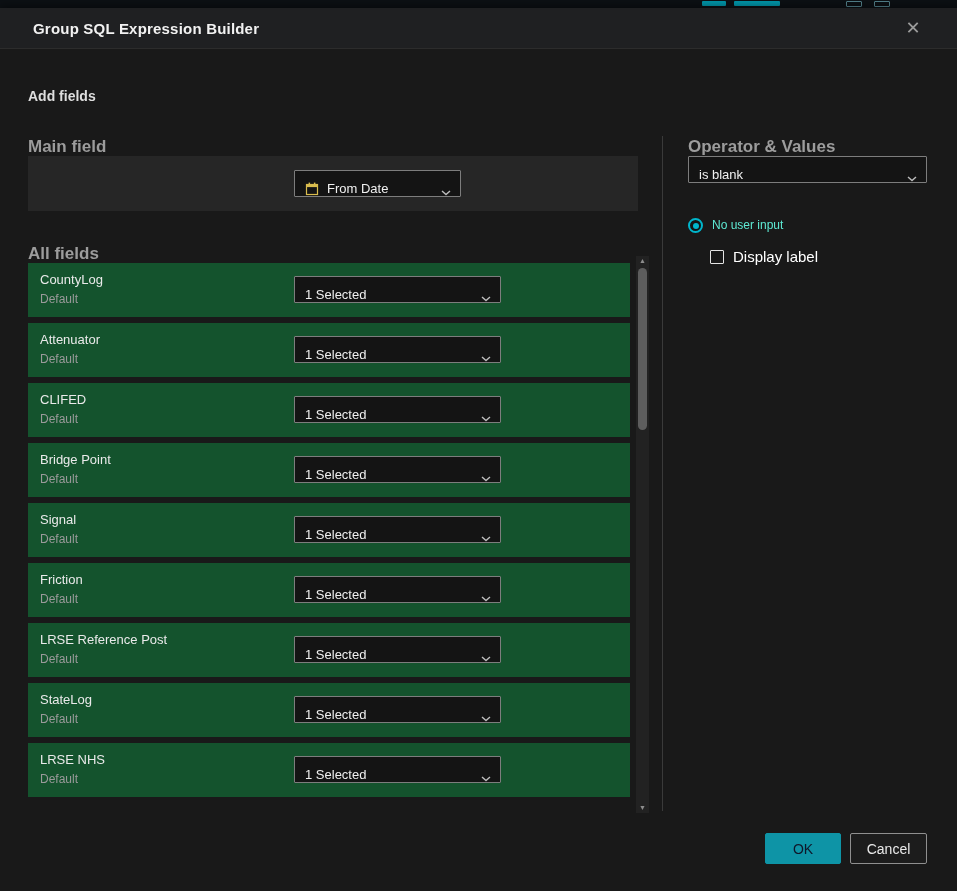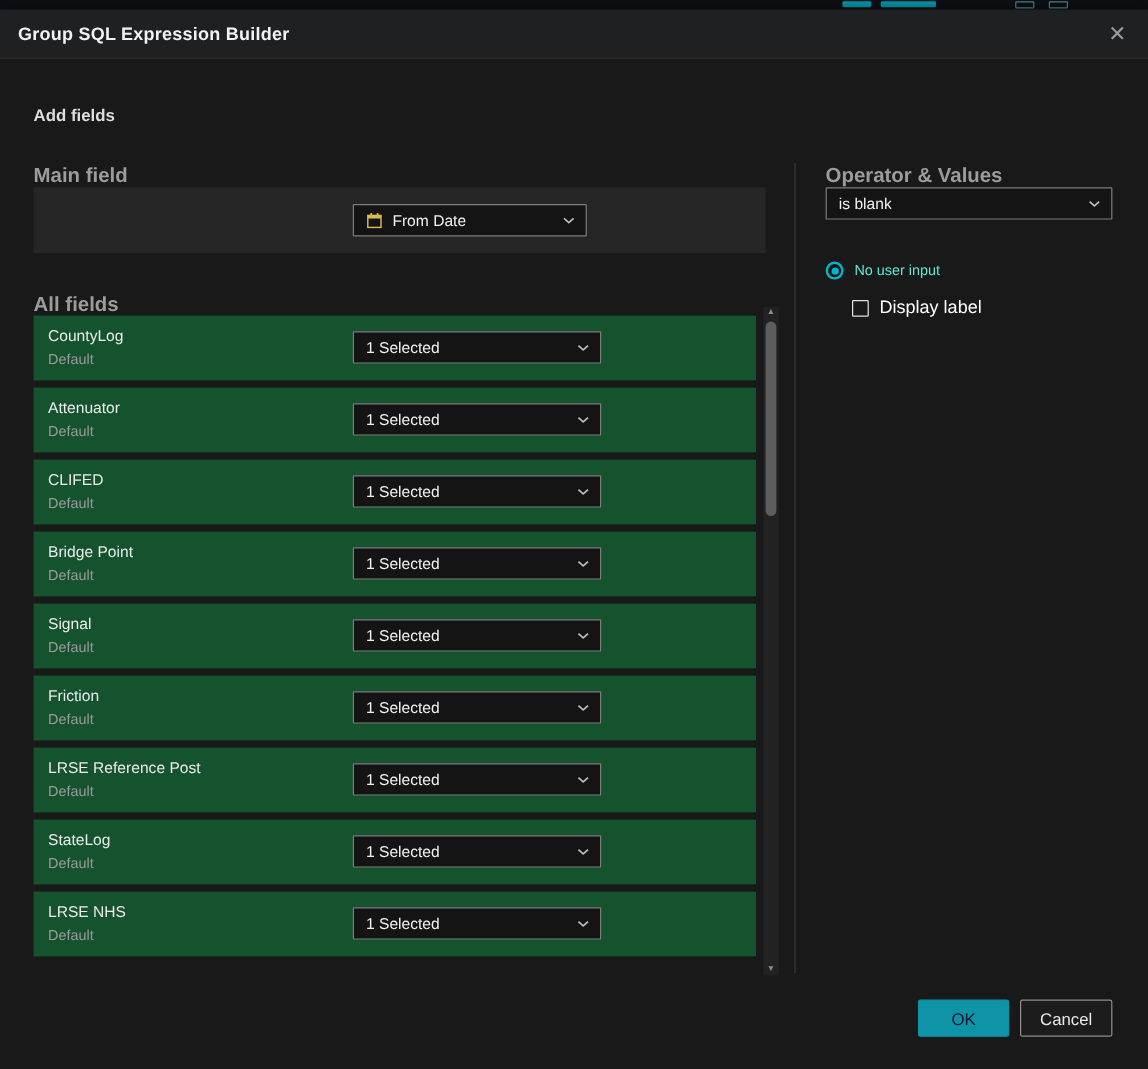--- a/index.html
+++ b/index.html
@@ -19,41 +19,41 @@
   .frag.f1{left:702px;width:24px}
   .frag.f2{left:734px;width:46px}
   .frag.box{background:transparent;border:1px solid #5b8f99;opacity:.9}
   .frag.f3{left:846px;width:16px;height:6px}
   .frag.f4{left:874px;width:16px;height:6px}
 
   
   .dialog{position:absolute;left:0;right:0;top:8px;bottom:0;background:#191919;
           box-shadow:0 0 10px rgba(0,0,0,.6)}
   .dlg-header{position:absolute;top:0;left:0;right:0;height:41px;background:#1f2022;
-              border-bottom:1px solid #2c2c2c;display:flex;align-items:center;padding:0 15px}
+              border-bottom:1px solid #2c2c2c;display:flex;align-items:center;padding:0 33px}
   .dlg-title{color:#f2f2f2;font-size:15px;font-weight:700;letter-spacing:.2px}
   .dlg-close{margin-left:auto;color:#9b9b9b;font-size:18px;line-height:1;cursor:pointer;
              width:22px;text-align:center}
 
   .section-title{position:absolute;top:80px;left:28px;font-size:14px;font-weight:700;color:#dedede}
   .lbl{position:absolute;font-size:17px;font-weight:700;color:#9c9c9c}
   .lbl-main{top:129px;left:28px}
   .lbl-all{top:236px;left:28px}
   .lbl-op{top:129px;left:688px}
 
   .panel{position:absolute;background:#262626}
   .main-panel{top:148px;left:28px;width:610px;height:55px}
 
   .select{position:absolute;height:27px;background:#141414;border:1px solid #7d7d7d;
-          color:#f0f0f0;font-size:13px;display:flex;align-items:center;
+          color:#f0f0f0;font-size:13px;display:flex;align-items:flex-end;
           padding:0 9px 0 10px;cursor:pointer;user-select:none;border-radius:1px}
   .select .sel-text{white-space:nowrap;overflow:hidden;text-overflow:ellipsis}
   .select .chev{margin-left:auto;display:flex;align-items:center;padding-left:8px}
   .layer-select{left:12px;top:14px;width:238px}
-  .field-select{left:266px;top:14px;width:195px}
+  .field-select{left:266px;top:14px;width:167px}
   .cal-icon{display:flex;align-items:center;margin-right:8px}
 
   .rows{position:absolute;top:255px;left:28px;width:602px}
   .row{position:relative;height:54px;background:#14532d;margin-bottom:6px}
   .row-name{position:absolute;left:12px;top:9px;font-size:13px;color:#eaeaea}
   .row-sub{position:absolute;left:12px;top:29px;font-size:12px;color:#9a9a9a}
   .row-select{left:266px;top:13px;width:207px}
 
   
   .scrollbar{position:absolute;left:636px;top:248px;width:13px;height:557px;background:#222}

